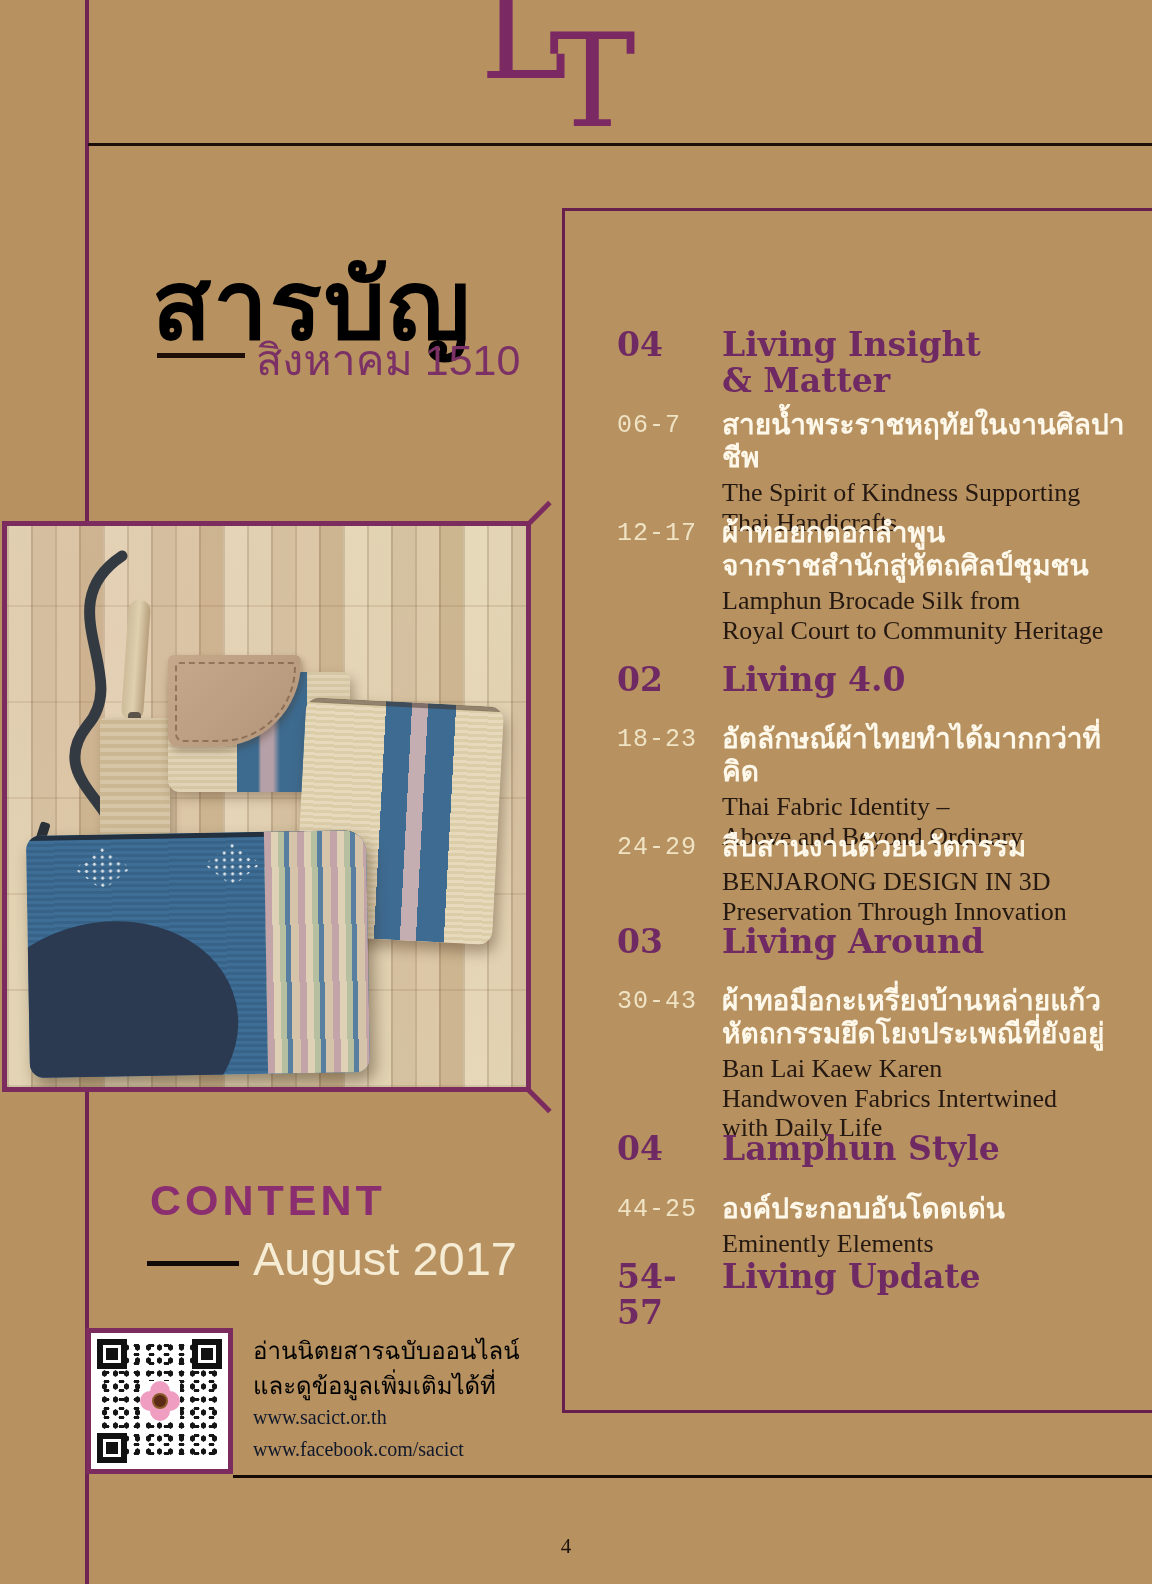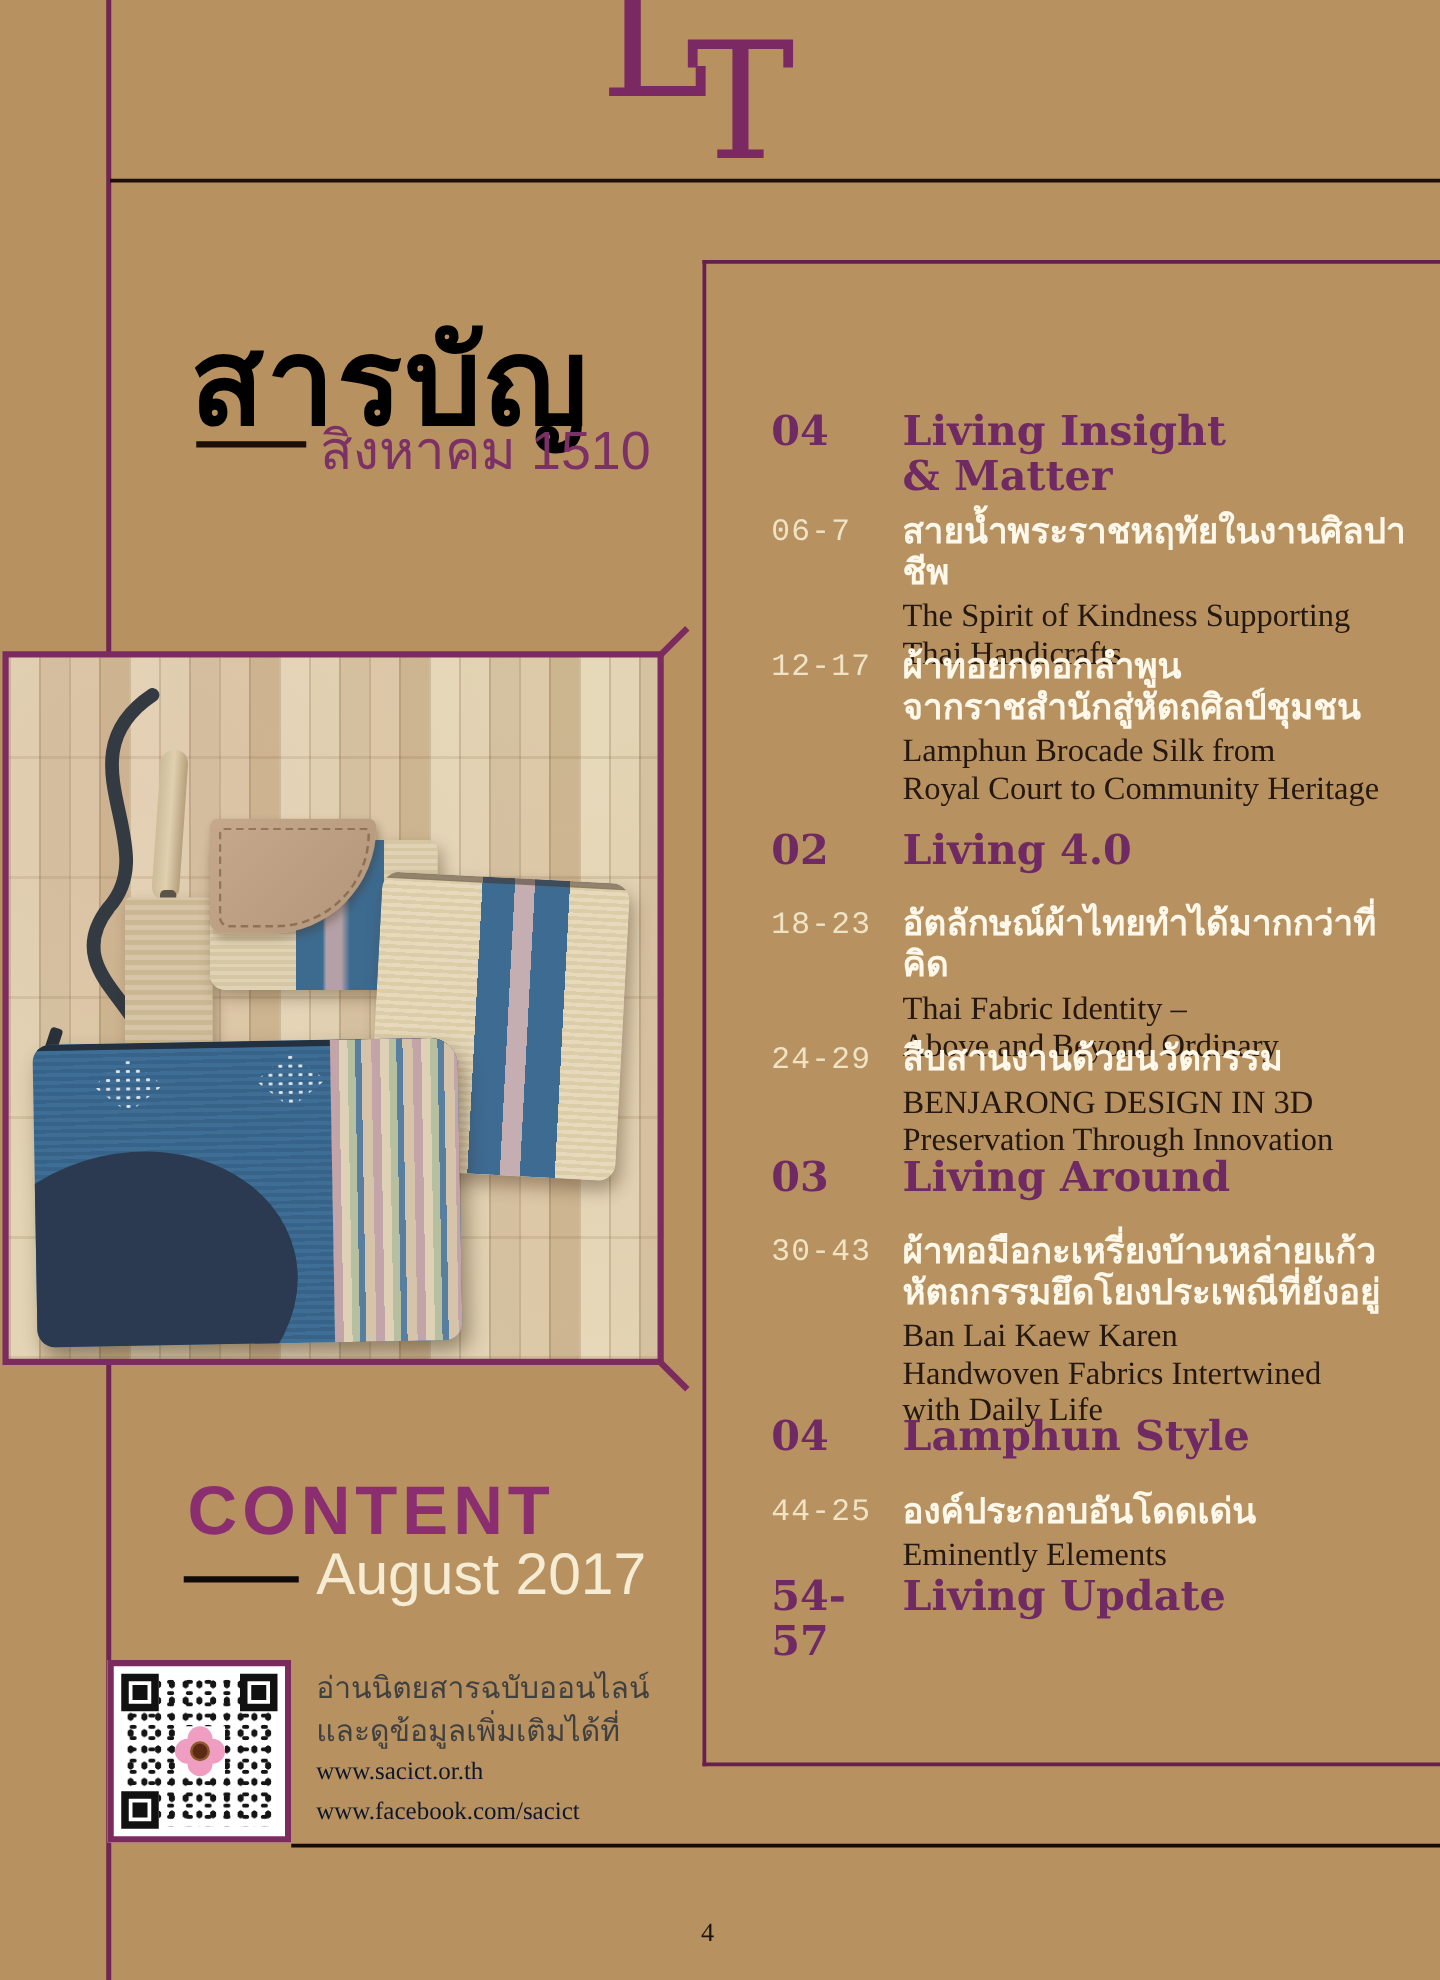--- a/index.html
+++ b/index.html
@@ -19,21 +19,21 @@
   
   .logo-l{left:480px;top:-34px;font-family:"DejaVu Serif",serif;font-size:132px;line-height:1;color:#7b2963;}
   .logo-t{left:549px;top:16px;font-family:"DejaVu Serif",serif;font-size:130px;line-height:1;color:#7b2963;}
 
   
   .thai-title{left:152px;top:228px;font-size:97px;font-weight:bold;color:#000000;letter-spacing:2px;}
   .thai-dash{left:157px;top:353px;width:88px;height:5px;background:#1d0f08;}
   .thai-sub{left:256px;top:326px;font-size:43px;color:#7b3166;}
 
   
-  .en-title{left:150px;top:1176px;font-size:55px;font-weight:bold;letter-spacing:4px;color:#8a2e70;}
+  .en-title{left:150px;top:1176px;font-size:43px;font-weight:bold;letter-spacing:4px;color:#8a2e70;}
   .en-dash{left:147px;top:1261px;width:92px;height:5px;background:#120a06;}
   .en-sub{left:253px;top:1231px;font-size:47px;color:#f6ecd4;}
 
   
   .toc{left:562px;top:208px;right:0;height:1199px;border-left:3px solid #671f4e;border-top:3px solid #671f4e;border-bottom:3px solid #671f4e;}
   .toc-row{position:absolute;left:52px;display:flex;align-items:flex-start;width:520px;}
   .toc-num{flex:0 0 105px;}
   .toc-texts{width:420px;}
   .h-num,.h-title{font-family:"DejaVu Serif",serif;font-weight:bold;color:#6f2a63;font-size:33px;line-height:1.08;}
   .i-pages{font-family:"Liberation Mono",monospace;font-size:25px;color:#efe3c4;letter-spacing:1px;padding-top:3px;}
@@ -90,21 +90,21 @@
         radial-gradient(#151515 26%, rgba(0,0,0,0) 30%);
       background-size:11px 13px,15px 9px;}
   .finder{position:absolute;width:30px;height:30px;border:6px solid #111;box-sizing:border-box;background:#fff;}
   .finder::after{content:"";position:absolute;left:3px;top:3px;width:12px;height:12px;background:#111;}
   .f-tl{left:6px;top:6px;} .f-tr{right:6px;top:6px;} .f-bl{left:6px;bottom:6px;}
   .qr-flower{position:absolute;left:50%;top:50%;width:40px;height:40px;transform:translate(-50%,-50%);background:#fff;}
   .petal{position:absolute;width:20px;height:20px;background:#ef9ec1;border-radius:50% 50% 50% 50%;}
   .p1{left:10px;top:0;} .p2{left:10px;top:20px;} .p3{left:0;top:10px;} .p4{left:20px;top:10px;}
   .qr-flower-core{position:absolute;left:12px;top:12px;width:16px;height:16px;background:#5c2a14;border-radius:50%;border:2px solid #8a5a2a;box-sizing:border-box;}
 
-  .qr-caption{left:253px;top:1334px;font-size:24px;color:#404040;line-height:1.45;}
+  .qr-caption{left:253px;top:1334px;font-size:24px;color:#000000;line-height:1.45;}
   .url{font-family:"Liberation Serif",serif;font-size:20px;color:#0f172a;}
   .url-1{left:253px;top:1406px;}
   .url-2{left:253px;top:1438px;}
 
   .page-num{left:546px;top:1534px;width:40px;text-align:center;font-family:"Liberation Serif",serif;font-size:21px;color:#1d140c;}
 </style>
 </head>
 <body>
 
 <div class="abs left-rule"></div>

